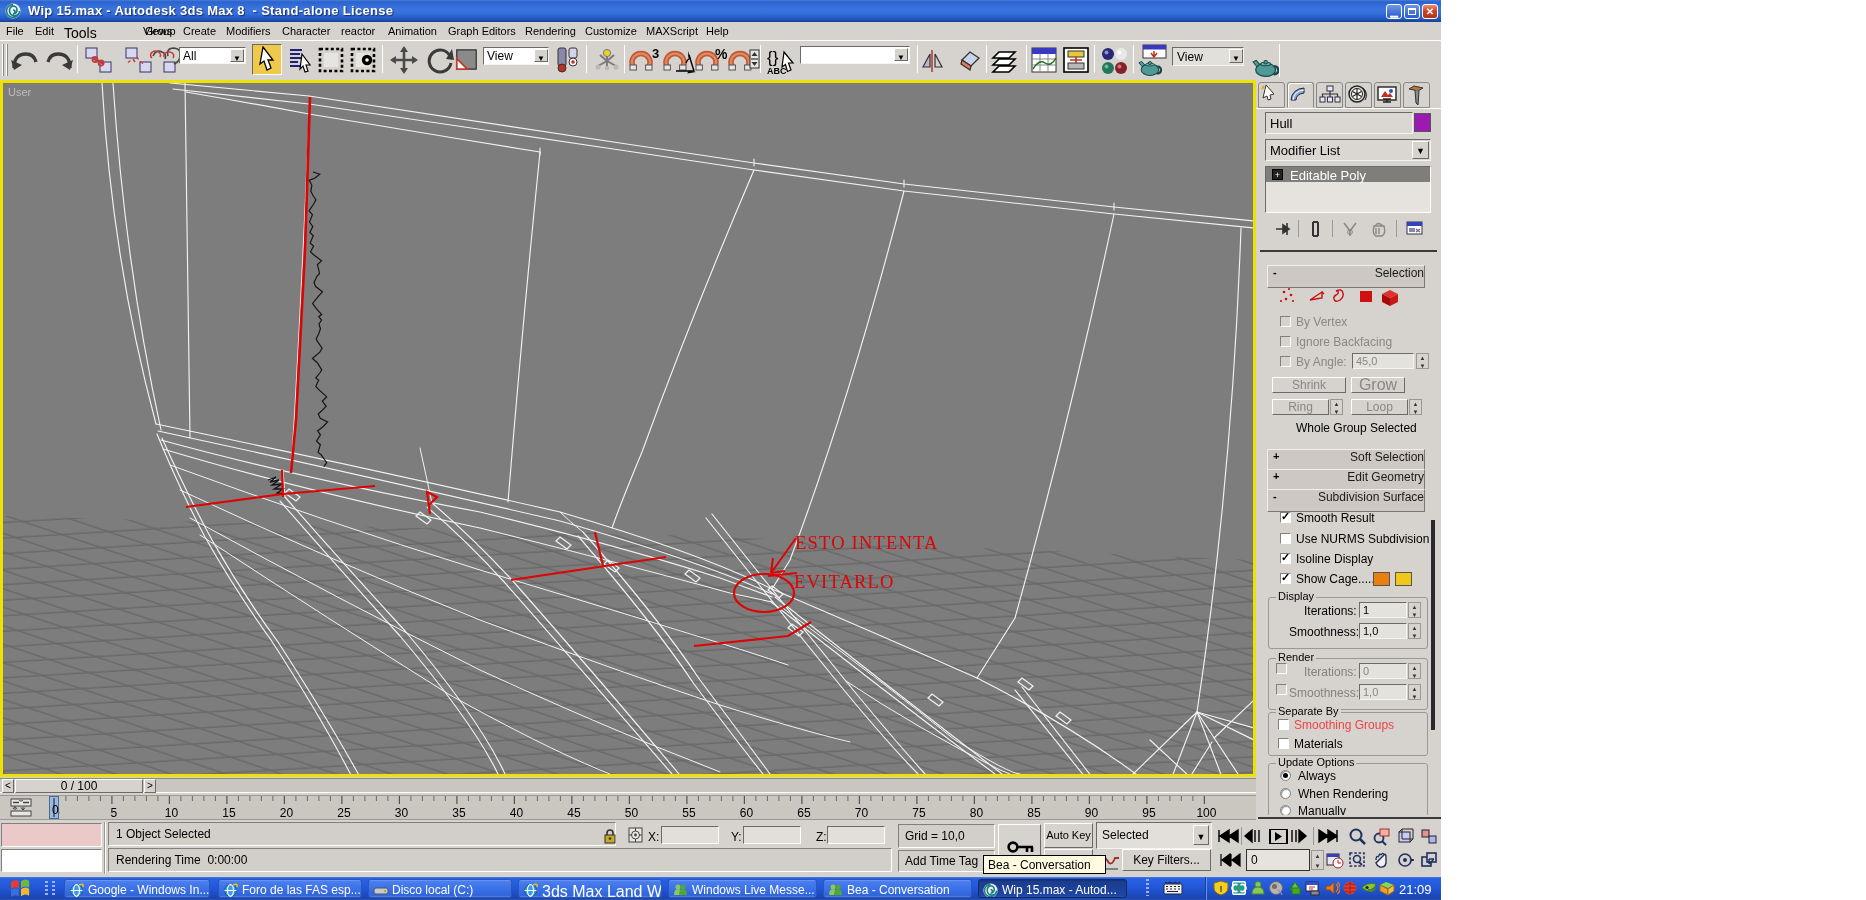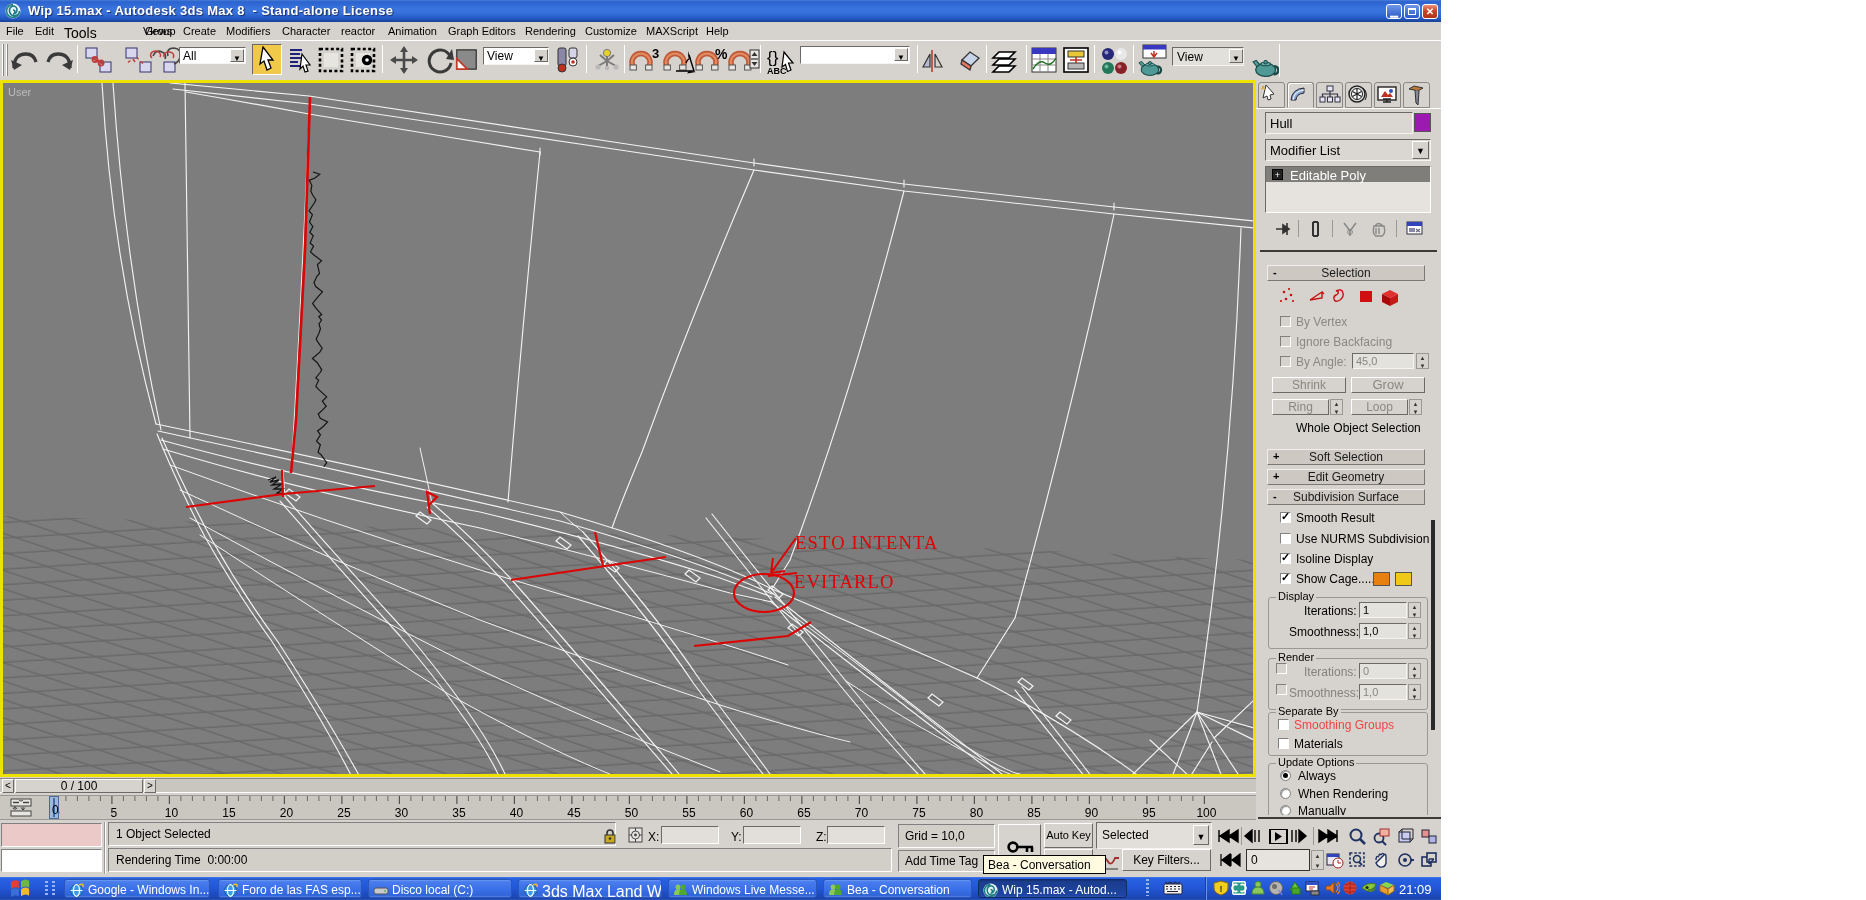--- a/index.html
+++ b/index.html
@@ -2,21 +2,21 @@
 <html><head><meta charset="utf-8"><style>
 *{margin:0;padding:0;box-sizing:border-box;}
 body{font-family:"Liberation Sans",sans-serif;background:#fff;}
 #scr{position:relative;width:1866px;height:900px;background:#fff;overflow:hidden;}
 .ab{position:absolute;}
 .sunk{border-top:1px solid #808080;border-left:1px solid #808080;border-bottom:1px solid #fff;border-right:1px solid #fff;background:#d6d3ce;}
 .btn{border-top:1px solid #fff;border-left:1px solid #fff;border-bottom:1px solid #6c6a66;border-right:1px solid #6c6a66;background:#d6d3ce;font-size:11px;text-align:center;}
 .fld{background:#e4e2dd;border-top:1px solid #6c6a66;border-left:1px solid #6c6a66;border-bottom:1px solid #f5f4f2;border-right:1px solid #f5f4f2;font-size:11px;}
 .gtx{color:#84827c;}
 .cb{width:11px;height:11px;background:#fff;border-top:1.5px solid #808080;border-left:1.5px solid #808080;border-bottom:1px solid #fff;border-right:1px solid #fff;position:absolute;}
-.roll{position:absolute;height:16px;background:#cdc9c2;border-top:1px solid #f0efed;border-left:1px solid #f0efed;border-bottom:1px solid #7a7874;border-right:1px solid #7a7874;font-size:12px;text-align:center;color:#1a1a1a;}
+.roll{position:absolute;height:23px;background:#cdc9c2;border-top:1px solid #f0efed;border-left:1px solid #f0efed;border-bottom:1px solid #7a7874;border-right:1px solid #7a7874;font-size:12px;text-align:right;color:#1a1a1a;}
 .grp{position:absolute;border:1px solid #9a9894;border-radius:3px;}
 .grpl{position:absolute;font-size:11px;background:#d6d3ce;padding:0 2px;}
 </style></head><body>
 <div id="scr">
 
 <div class="ab" style="left:0;top:0;width:1441px;height:877px;background:#d6d3ce;border-right:2px solid #58564f;"></div>
 <div class="ab" style="left:0;top:0;width:1441px;height:22px;background:linear-gradient(180deg,#4a7ed6 0%,#2b63cf 8%,#3b74dd 40%,#3670da 60%,#2358c4 85%,#16418f 100%);">
 <svg class="ab" style="left:5px;top:3px" width="16" height="16" viewBox="0 0 16 16">
         <circle cx="8" cy="8" r="7.6" fill="#e8f2f4"></circle>
         <path d="M8 1.5 A6.5 6.5 0 1 0 14.5 8 A5 5 0 1 1 8 3 A3.5 3.5 0 1 1 8 11 A2 2 0 1 0 8 7" fill="none" stroke="#1f7d86" stroke-width="1.7"></path>
@@ -421,26 +421,26 @@
 <span class="ab" style="left:1296px;top:315px;font-size:12px;color:#8a8880;">By Vertex</span>
 <div class="cb" style="left:1280px;top:336px;background:#d6d3ce;"></div>
 <span class="ab" style="left:1296px;top:335px;font-size:12px;color:#8a8880;">Ignore Backfacing</span>
 <div class="cb" style="left:1280px;top:356px;background:#d6d3ce;"></div>
 <span class="ab" style="left:1296px;top:355px;font-size:12px;color:#8a8880;">By Angle:</span>
 <div class="ab fld" style="left:1352px;top:353px;width:62px;height:16px;color:#8a8880;">
       <span style="position:absolute;left:3px;top:1px;">45,0</span>
     </div>
 <div class="ab" style="left:1416px;top:353px;width:13px;height:16px;background:#d6d3ce;border:1px solid #9a9894;font-size:6px;text-align:center;color:#333;line-height:8px;">▲<br>▼</div>
 <div class="ab btn" style="left:1272px;top:377px;width:74px;height:16px;color:#8a8880;line-height:14px;font-size:12px;">Shrink</div>
-<div class="ab btn" style="left:1351px;top:377px;width:74px;height:16px;color:#8a8880;line-height:14px;font-size:13px;">Grow</div>
+<div class="ab btn" style="left:1351px;top:377px;width:54px;height:16px;color:#8a8880;line-height:14px;font-size:16px;">Grow</div>
 <div class="ab btn" style="left:1272px;top:399px;width:57px;height:16px;color:#8a8880;line-height:14px;font-size:12px;">Ring</div>
 <div class="ab" style="left:1330px;top:399px;width:13px;height:16px;background:#d6d3ce;border:1px solid #9a9894;font-size:6px;text-align:center;color:#333;line-height:8px;">▲<br>▼</div>
 <div class="ab btn" style="left:1351px;top:399px;width:57px;height:16px;color:#8a8880;line-height:14px;font-size:12px;">Loop</div>
 <div class="ab" style="left:1409px;top:399px;width:13px;height:16px;background:#d6d3ce;border:1px solid #9a9894;font-size:6px;text-align:center;color:#333;line-height:8px;">▲<br>▼</div>
-<span class="ab" style="left:1296px;top:421px;font-size:12px;">Whole Object Selection</span>
+<span class="ab" style="left:1296px;top:421px;font-size:12px;">Whole Group Selected</span>
 <div class="roll" style="left:1267px;top:449px;width:158px;line-height:15px;">Soft Selection</div>
 <span class="ab" style="left:1273px;top:450px;font-size:11px;font-weight:bold;">+</span>
 <div class="roll" style="left:1267px;top:469px;width:158px;line-height:15px;">Edit Geometry</div>
 <span class="ab" style="left:1273px;top:470px;font-size:11px;font-weight:bold;">+</span>
 <div class="roll" style="left:1267px;top:489px;width:158px;line-height:15px;">Subdivision Surface</div>
 <span class="ab" style="left:1273px;top:490px;font-size:11px;font-weight:bold;">-</span>
 <div class="cb" style="left:1280px;top:512px;"></div>
 <span class="ab" style="left:1281px;top:510px;font-size:11px;font-weight:bold;color:#000;">✓</span>
 <span class="ab" style="left:1296px;top:511px;font-size:12px;color:#000;">Smooth Result</span>
 <div class="cb" style="left:1280px;top:533px;"></div>

